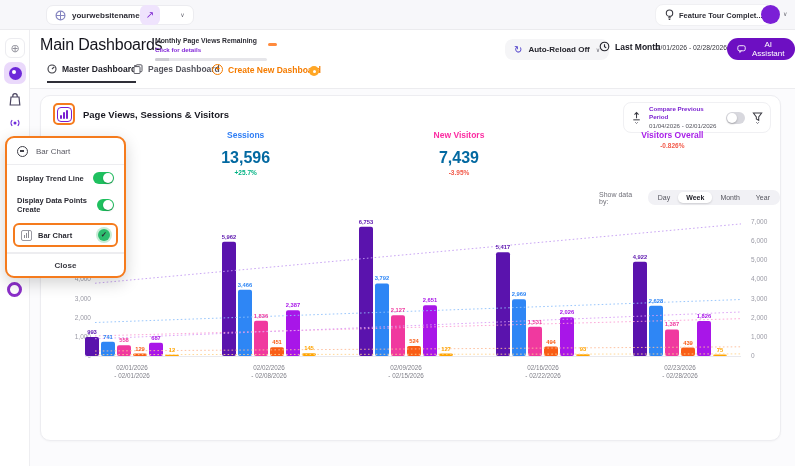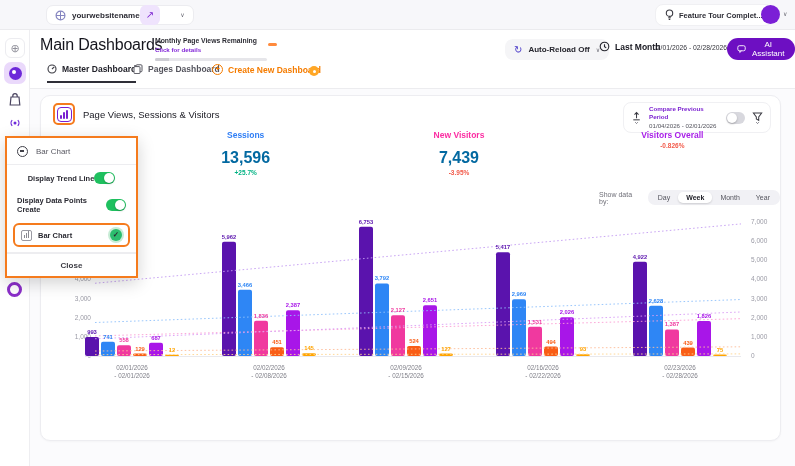--- a/index.html
+++ b/index.html
@@ -55,21 +55,21 @@
   .tab-badge { position:absolute; left:279px; top:-22px; width:10px; height:10px; background:#ffa726; border-radius:50%; }
   .tab-badge:after { content:""; position:absolute; left:3.5px; top:3.5px; width:3px; height:3px; background:#fff; border-radius:50%; }
   .hdr-divider { position:absolute; left:30px; top:88px; width:765px; height:1px; background:#ececef; }
   .content-bg { position:absolute; left:30px; top:89px; width:765px; height:377px; background:#fbfbfd; }
 
   
   .panel { position:absolute; left:40px; top:95px; width:741px; height:346px; background:#fff; border:1px solid #ededf1; border-radius:10px; box-shadow:0 1px 2px rgba(0,0,0,.03); }
   .chart-type-frame { position:absolute; left:12px; top:7px; width:22px; height:22px; border:2px solid #f57b1d; border-radius:5px; background:#fff; display:flex; align-items:center; justify-content:center; }
   .chart-type-btn { width:15px; height:15px; border:1.3px solid #7a1fd0; border-radius:4px; display:flex; align-items:flex-end; justify-content:center; gap:1px; padding:2px; }
   .chart-type-btn b { display:block; width:2.2px; background:#7a1fd0; border-radius:1px; }
-  .panel-title { position:absolute; left:42px; top:13px; font-size:9.5px; font-weight:400; color:#191921; }
+  .panel-title { position:absolute; left:42px; top:13px; font-size:9.5px; font-weight:700; color:#191921; }
 
   .toolbar { position:absolute; left:582px; top:6px; width:148px; height:31px; background:#fff; border:1px solid #f0f0f3; border-radius:8px; display:flex; align-items:center; padding:0 7px; gap:7px; }
   .cmp { line-height:1.35; }
   .cmp .c1 { font-size:6.2px; font-weight:700; color:#7a1fd0; }
   .cmp .c2 { font-size:6.2px; color:#55555e; }
   .tgl { position:relative; width:21px; height:12px; border-radius:6px; }
   .tgl .knob { position:absolute; top:1px; width:10px; height:10px; background:#fff; border-radius:50%; box-shadow:0 1px 2px rgba(0,0,0,.25); }
   .tgl.off { background:#d8d8de; } .tgl.off .knob { left:1px; }
   .tgl.on { background:#1fc05f; } .tgl.on .knob { right:1px; }
 
@@ -82,27 +82,27 @@
 
   .sdb { position:absolute; left:558px; top:94px; display:flex; align-items:center; gap:6px; }
   .sdb .sdb-label { font-size:7px; color:#6f6f78; }
   .seg { display:flex; background:#f1f1f5; border-radius:7px; padding:2px; }
   .seg span { font-size:7px; color:#55555e; padding:2px 8px; border-radius:5px; }
   .seg span.sel { background:#fff; color:#1c1c24; font-weight:700; box-shadow:0 1px 2px rgba(0,0,0,.15); }
 
   #chart-svg { position:absolute; left:4px; top:115px; }
 
   
-  .popup { position:absolute; left:5px; top:136px; width:133px; background:#fff; border:2.5px solid #f57b1d; border-radius:0; box-shadow:0 5px 16px rgba(0,0,0,.18); z-index:50; }
+  .popup { position:absolute; left:5px; top:136px; width:121px; background:#fff; border:2.5px solid #f57b1d; border-radius:9px; box-shadow:0 5px 16px rgba(0,0,0,.18); z-index:50; }
   .pp-head { display:flex; align-items:center; gap:8px; padding:8px 10px 7px; }
   .pp-ico { width:11px; height:11px; border:1.6px solid #3f3f48; border-radius:50%; position:relative; }
   .pp-ico:after { content:""; position:absolute; left:2px; top:3px; width:4px; height:2px; background:#3f3f48; }
   .pp-head span { font-size:8px; color:#5a5a63; }
   .pp-div { height:1px; background:#ededf0; }
-  .pp-row { display:flex; justify-content:center; align-items:center; padding:7px 10px 5px; }
+  .pp-row { display:flex; justify-content:space-between; align-items:center; padding:7px 10px 5px; }
   .pp-row span { font-size:7.5px; font-weight:600; color:#2a2a32; }
   .pp-sel { margin:4px 6px 5px; border:2px solid #f57b1d; border-radius:6px; padding:4px 6px; display:flex; align-items:center; gap:6px; }
   .mini-chart { width:11px; height:11px; border:1px solid #9a9aa3; border-radius:2px; display:flex; align-items:flex-end; gap:1px; padding:1.5px; }
   .mini-chart b { display:block; width:2px; background:#8a8a93; }
   .pp-sel span { font-size:7.5px; font-weight:600; color:#2a2a32; }
   .check { margin-left:auto; width:12px; height:12px; background:#2dbd6e; border-radius:50%; color:#fff; font-size:7.5px; line-height:12px; text-align:center; box-shadow:0 0 0 2px #c8ecd6; }
   .pp-close { border-top:1px solid #ededf0; text-align:center; padding:7px 0 6px; font-size:8px; font-weight:600; color:#3a3a42; }
 
   svg.ic { display:block; }
 </style>

